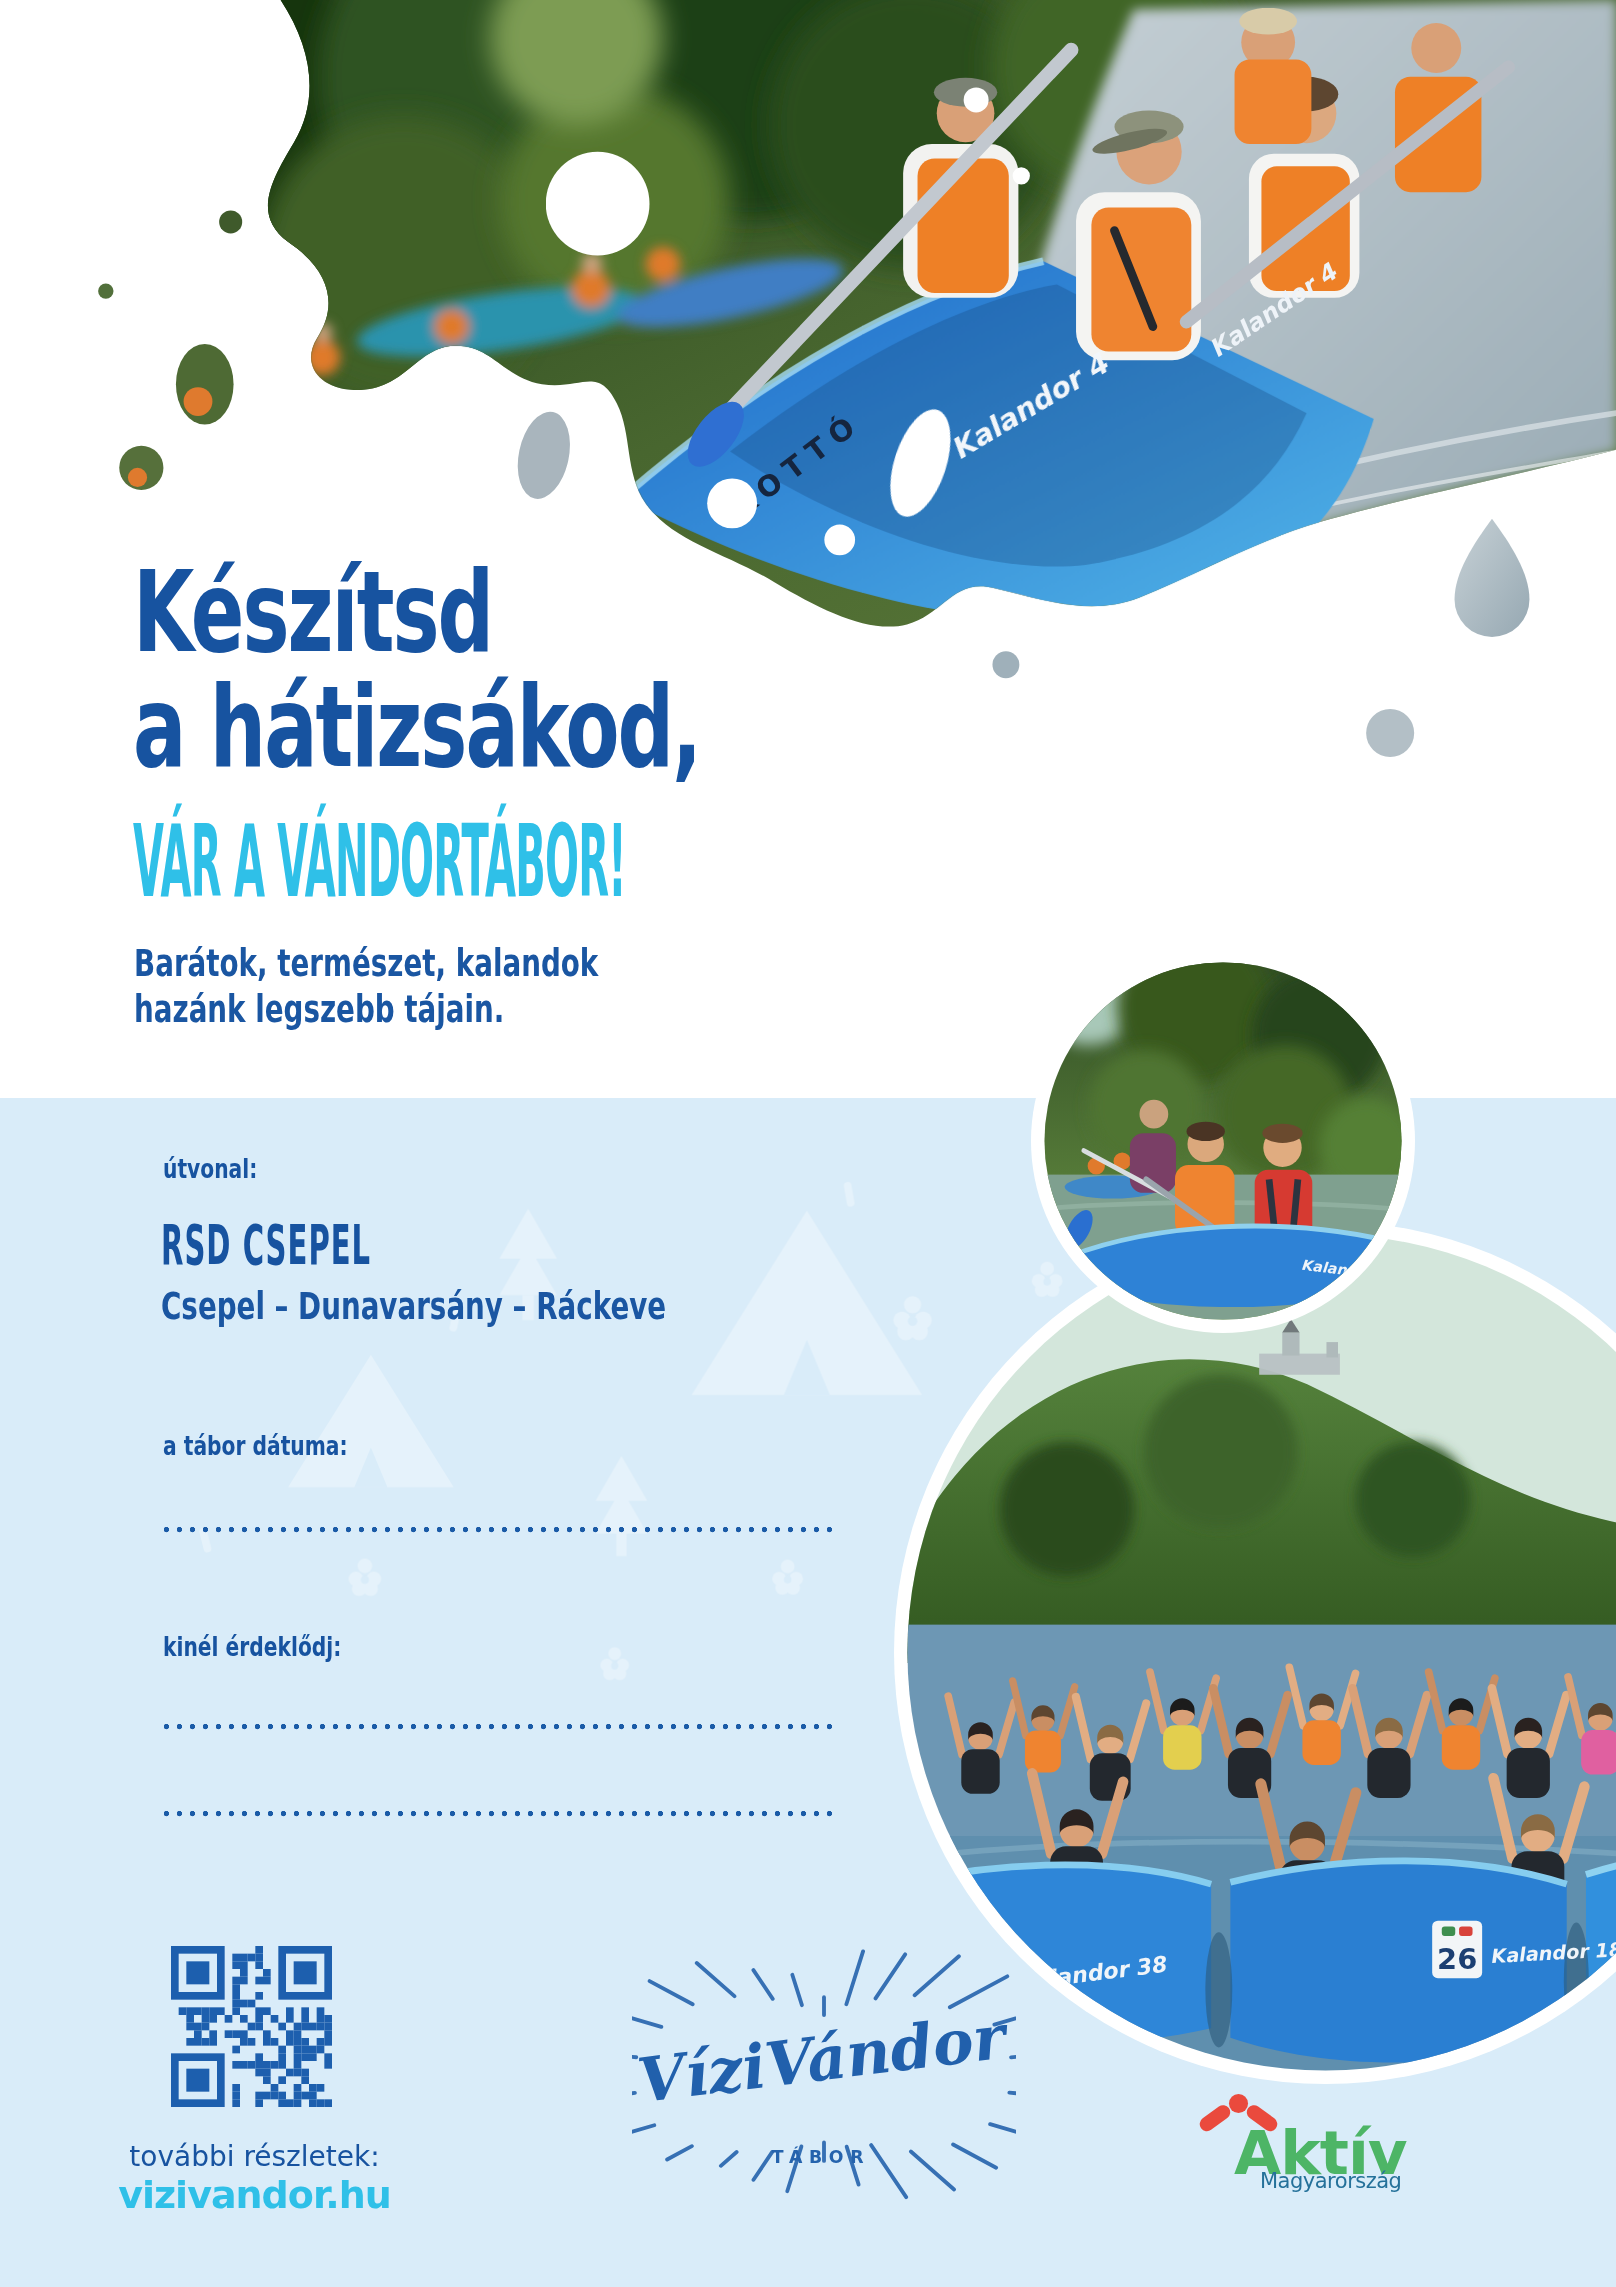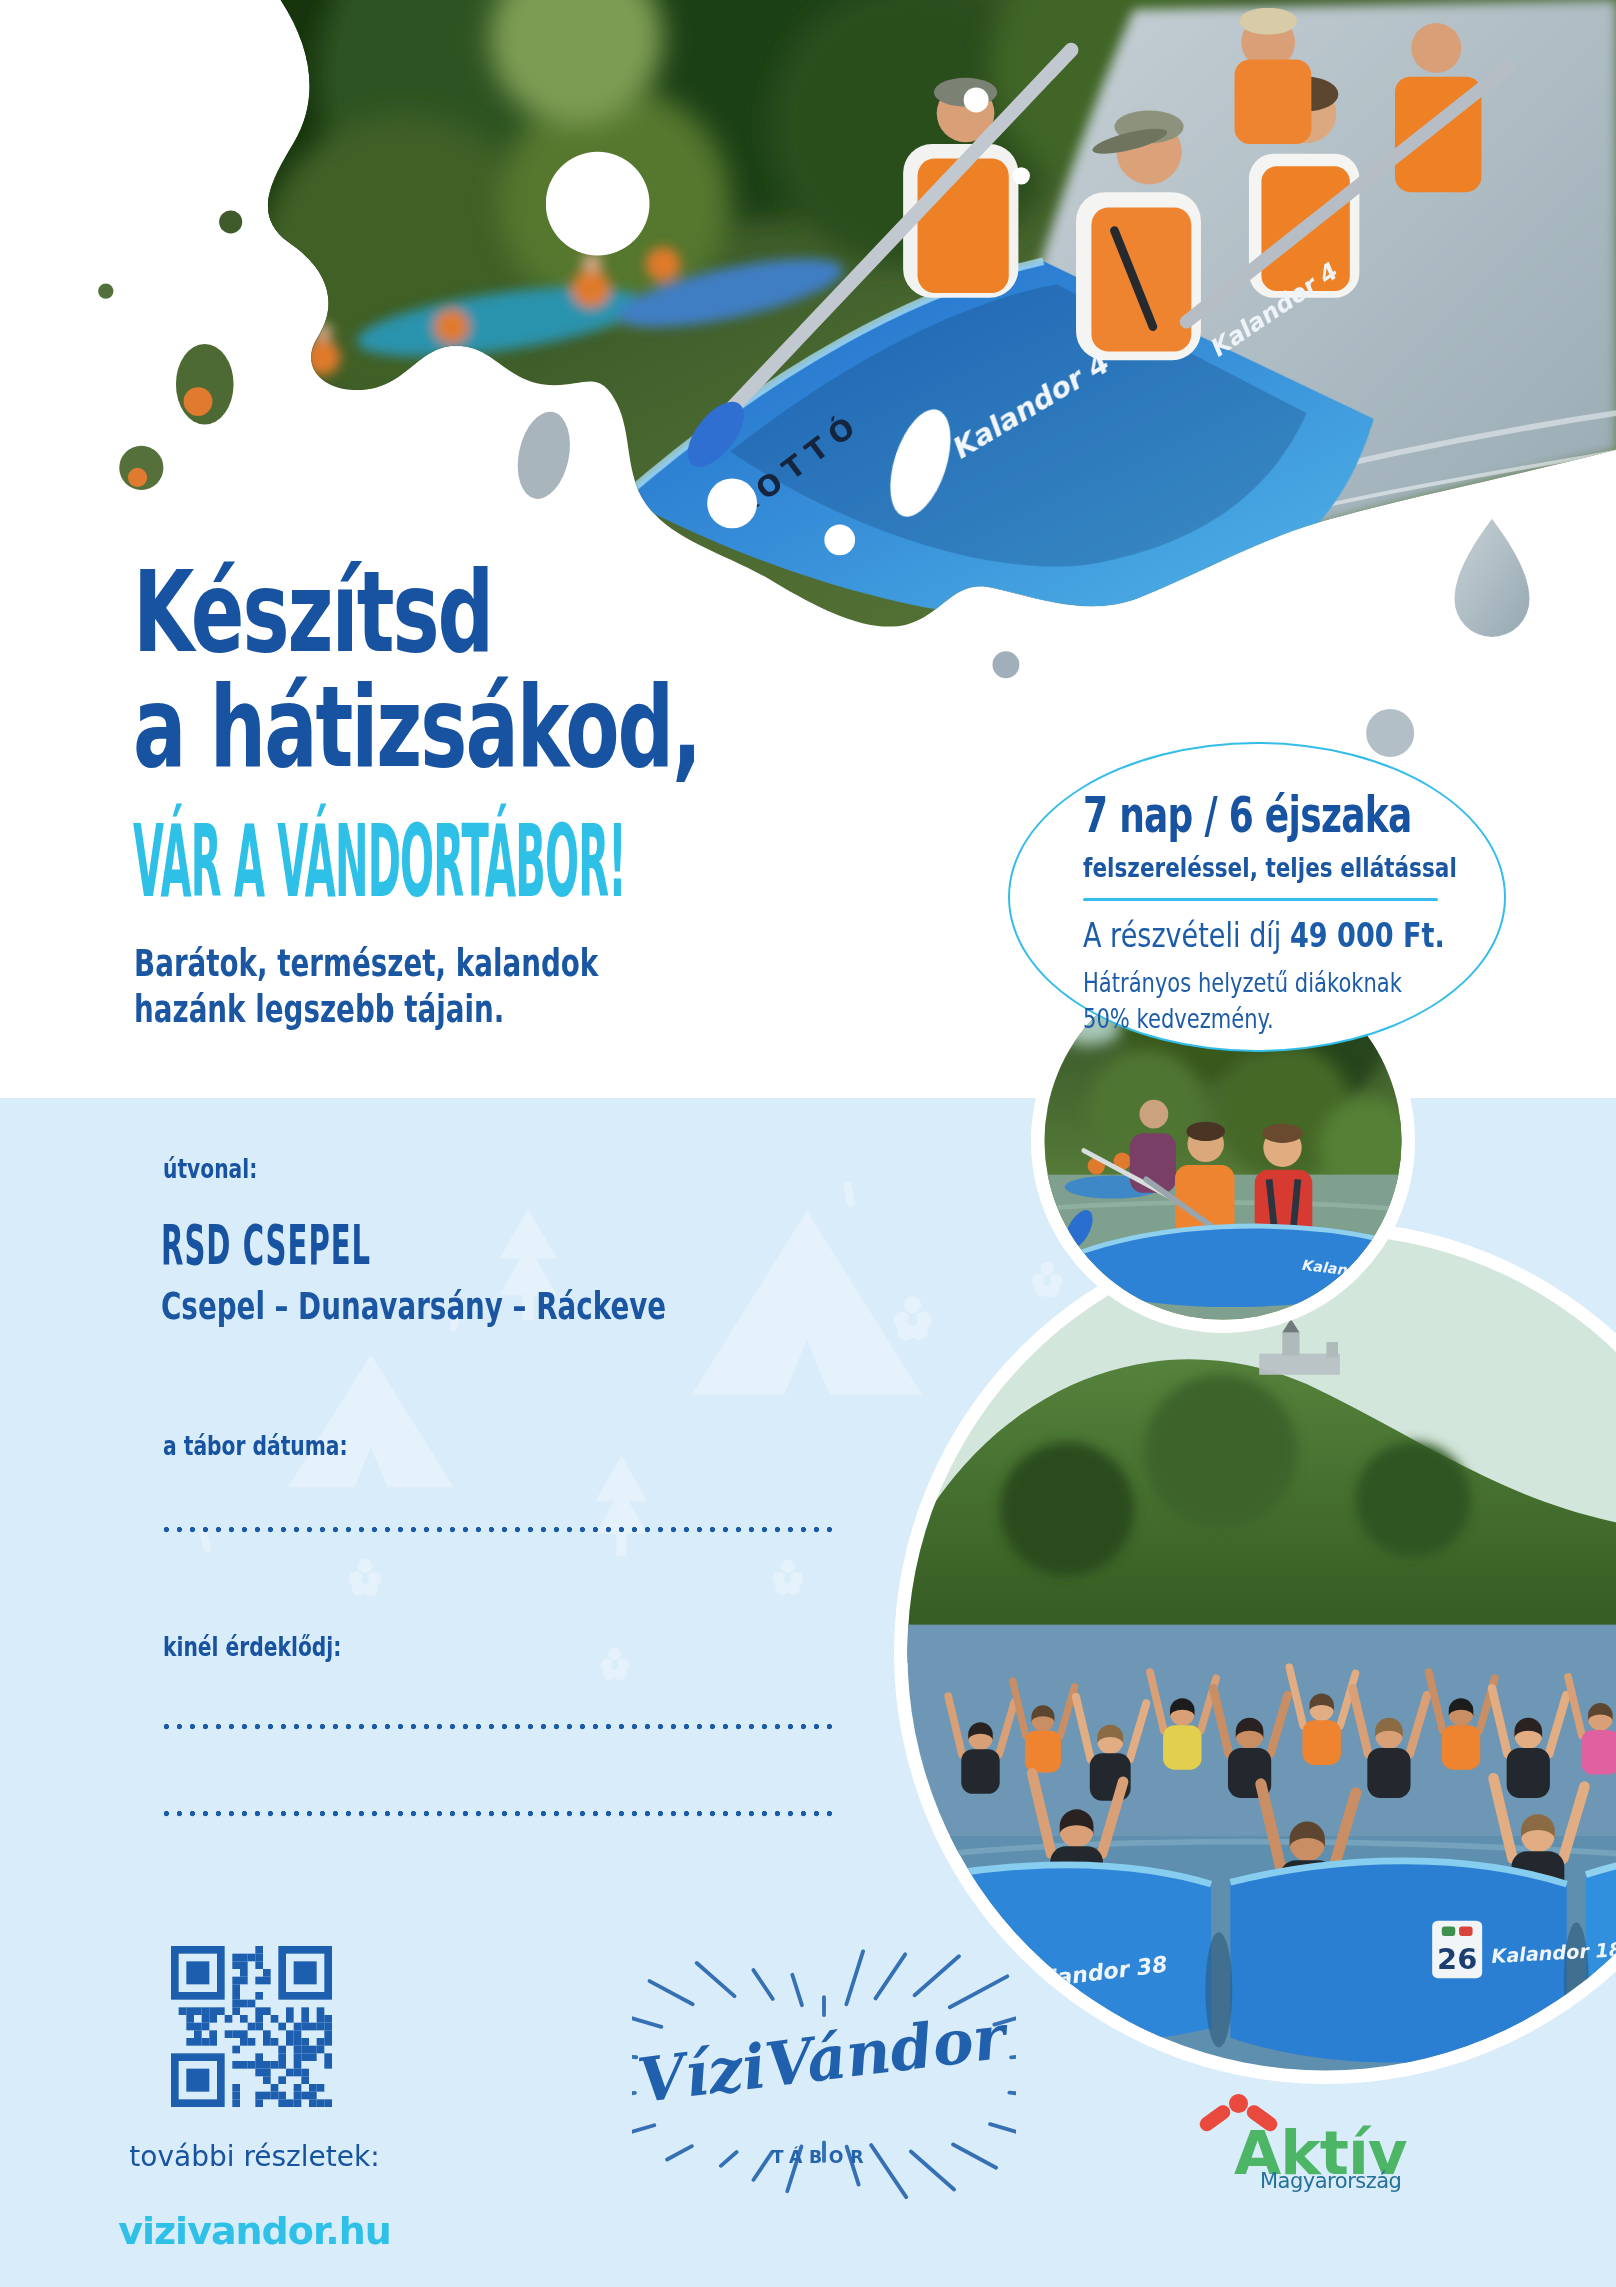--- a/index.html
+++ b/index.html
@@ -52,21 +52,21 @@
       background-image:radial-gradient(circle at 3.4px 3.4px,#1b5ba7 2.4px,rgba(0,0,0,0) 2.9px);
       background-size:13px 6.7px;background-repeat:repeat-x;}
   .dot1{left:163px;top:1526px;}
   .dot2{left:163px;top:1723px;}
   .dot3{left:163px;top:1810px;}
 
   .qr{left:171px;top:1946px;z-index:2;}
   .footer-label{left:91px;top:2140px;width:327px;text-align:center;color:#1753a0;
       font-size:28px;font-weight:400;z-index:2;}
   .website{left:91px;top:2173px;width:327px;text-align:center;color:#2fc0e8;
-      font-size:38px;font-weight:800;letter-spacing:-1px;z-index:2;margin-top:36px;}
+      font-size:38px;font-weight:800;letter-spacing:-1px;z-index:2;}
 
   
   .rays{left:632px;top:1924px;z-index:2;}
   .camp-name{left:620px;top:2023px;width:403px;text-align:center;color:#2160ac;font-size:61px;
       font-weight:700;font-style:italic;font-family:"DejaVu Serif","Liberation Serif",serif;
       transform:rotate(-7deg);z-index:3;white-space:nowrap;}
   .camp-tagline{left:725px;top:2119px;width:192px;text-align:center;color:#2563ad;font-size:17.3px;
       font-weight:800;letter-spacing:6.7px;z-index:3;margin-top:28px;}
 
   
@@ -203,34 +203,20 @@
   </svg>
 
   <div class="abs headline1">Készítsd</div>
   <div class="abs headline2">a hátizsákod,</div>
   <div class="abs headline3">VÁR A VÁNDORTÁBOR!</div>
   <div class="abs subtitle">
     <div>Barátok, természet, kalandok</div>
     <div>hazánk legszebb tájain.</div>
   </div>
 
-  <div class="abs bubble">
-    <div class="bubble-in">
-      <div class="bubble-duration">7 nap / 6 éjszaka</div>
-      <div class="bubble-includes">felszereléssel, teljes ellátással</div>
-      <div class="bubble-divider"></div>
-      <div class="bubble-price">
-        <span>A részvételi díj </span><b>49 000 Ft.</b>
-      </div>
-      <div class="bubble-discount">
-        <div>Hátrányos helyzetű diákoknak</div>
-        <div>50% kedvezmény.</div>
-      </div>
-    </div>
-  </div>
 
   <div class="abs lower"></div>
 
   <svg class="abs watermark" width="1057" height="692" viewBox="0 0 1100 720">
     <g fill="#ffffff" opacity=".55">
       <g transform="translate(600 90) scale(1.6)">
           <path d="M0 120 L75 0 L150 120 Z"></path>
           <path d="M60 120 L75 84 L90 120 Z" fill="#d9ecf9"></path>
         </g>
       <g transform="translate(180 240) scale(1.15)">

